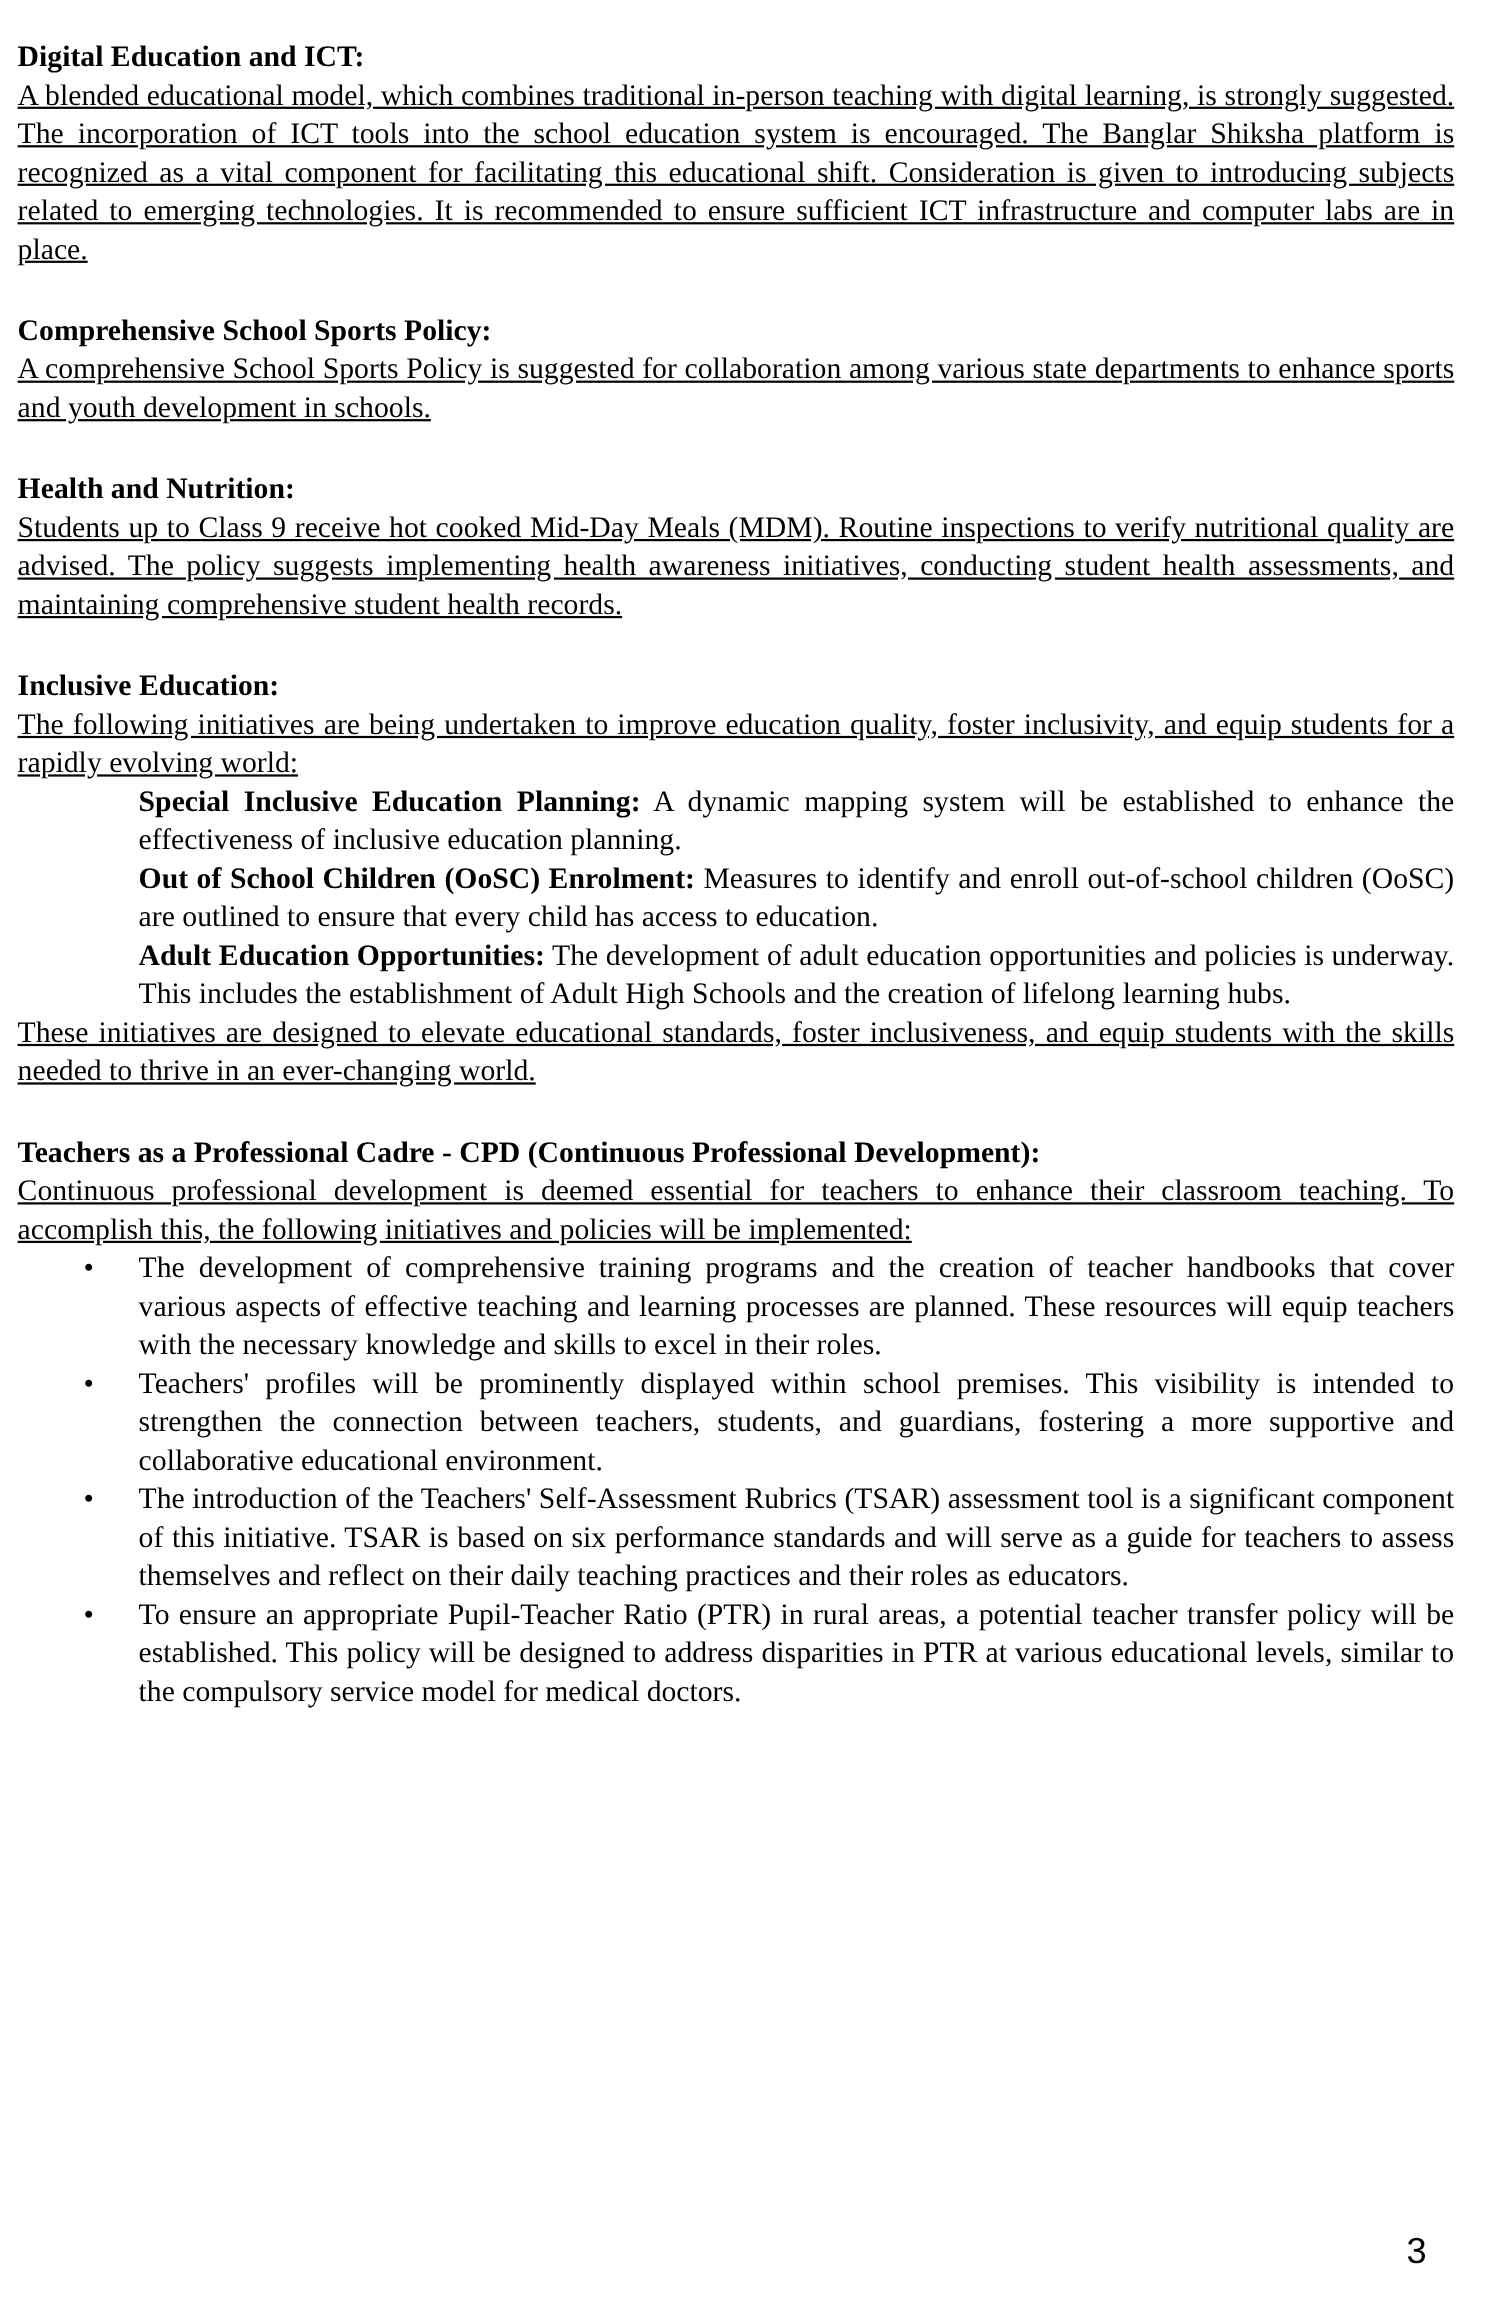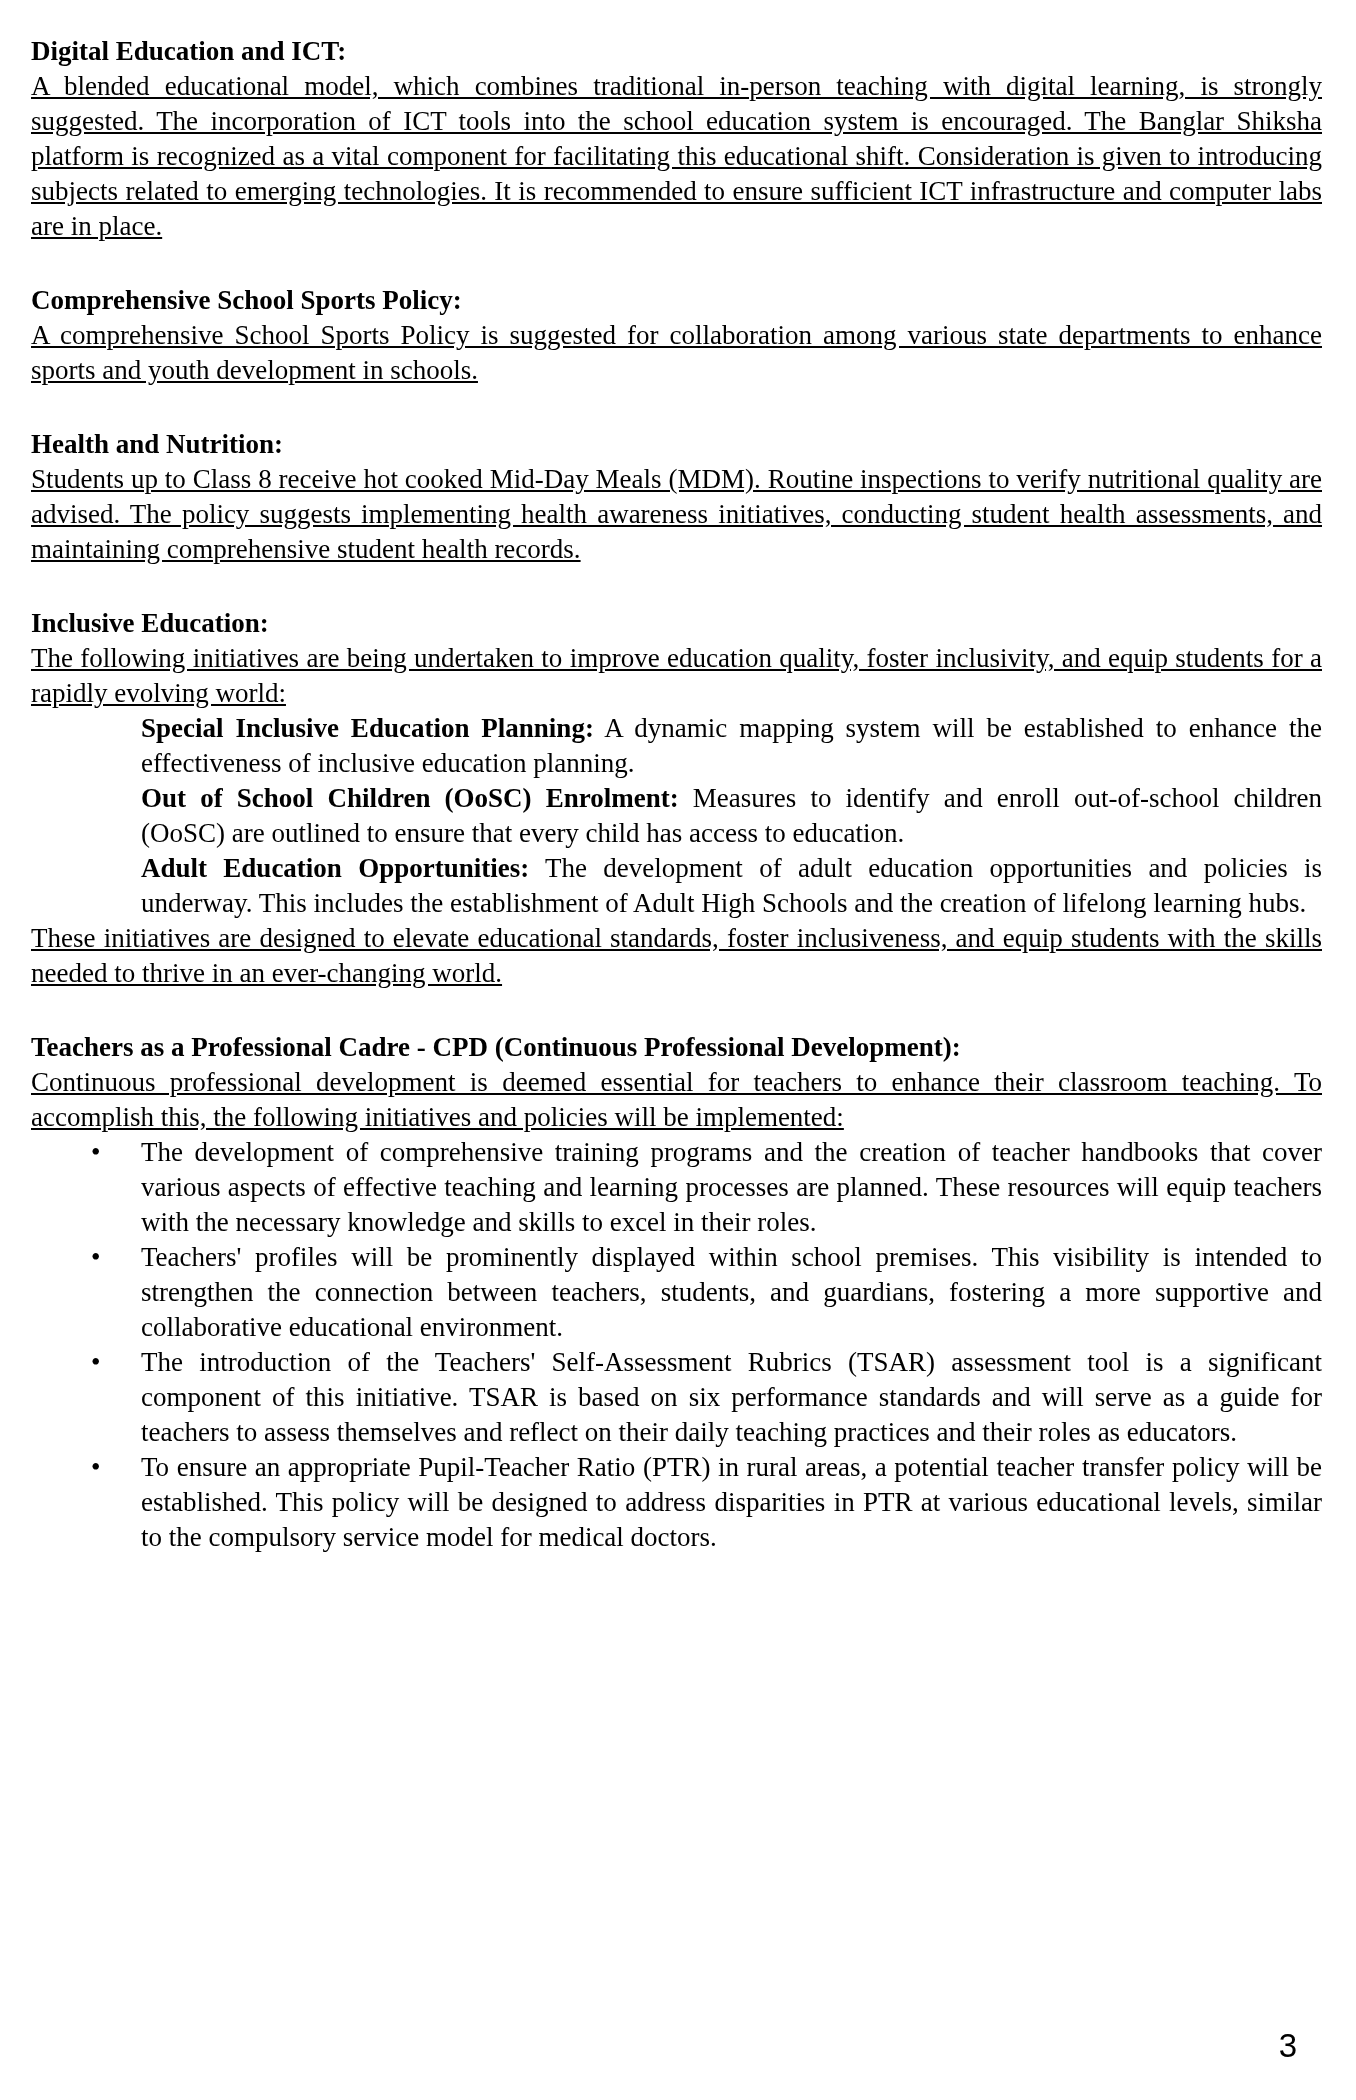--- a/index.html
+++ b/index.html
@@ -13,21 +13,21 @@
     position: relative;
     font-family: "Liberation Serif", serif;
     font-size: 27px;
     line-height: 35px;
     color: #000000;
     overflow: hidden;
   }
   .page {
     position: absolute;
     top: 0; left: 0; right: 0; bottom: 0;
-    padding: 34px 34px 0 31px;
+    padding: 34px 34px 0 16px;
     box-sizing: border-box;
   }
   .section { margin: 0 0 39px 0; }
   .section:last-of-type { margin-bottom: 0; }
   .section-heading {
     font-size: 27px;
     line-height: 35px;
     font-weight: bold;
     margin: 0;
   }
@@ -76,21 +76,21 @@
     <p class="para">A blended educational model, which combines traditional in-person teaching with digital learning, is strongly suggested. The incorporation of ICT tools into the school education system is encouraged. The Banglar Shiksha platform is recognized as a vital component for facilitating this educational shift. Consideration is given to introducing subjects related to emerging technologies. It is recommended to ensure sufficient ICT infrastructure and computer labs are in place.</p>
   </div>
 
   <div class="section">
     <h2 class="section-heading">Comprehensive School Sports Policy:</h2>
     <p class="para">A comprehensive School Sports Policy is suggested for collaboration among various state departments to enhance sports and youth development in schools.</p>
   </div>
 
   <div class="section">
     <h2 class="section-heading">Health and Nutrition:</h2>
-    <p class="para">Students up to Class 8 receive hot cooked Mid-Day Meals (MDM). Routine inspections to verify nutritional quality are advised. The policy suggests implementing health awareness initiatives, conducting student health assessments, and maintaining comprehensive student health records.</p>
+    <p class="para">Students up to Class 9 receive hot cooked Mid-Day Meals (MDM). Routine inspections to verify nutritional quality are advised. The policy suggests implementing health awareness initiatives, conducting student health assessments, and maintaining comprehensive student health records.</p>
   </div>
 
   <div class="section">
     <h2 class="section-heading">Inclusive Education:</h2>
     <p class="para">The following initiatives are being undertaken to improve education quality, foster inclusivity, and equip students for a rapidly evolving world:</p>
 
     <p class="sub-item"><span class="lead">Special Inclusive Education Planning:</span><span> A dynamic mapping system will be established to enhance the effectiveness of inclusive education planning.</span></p>
 
 
     <p class="sub-item"><span class="lead">Out of School Children (OoSC) Enrolment:</span><span> Measures to identify and enroll out-of-school children (OoSC) are outlined to ensure that every child has access to education.</span></p>

